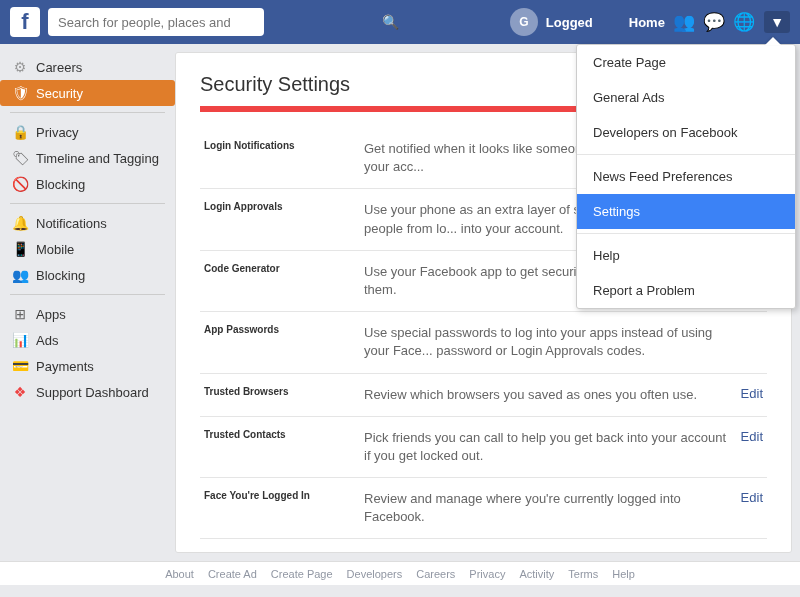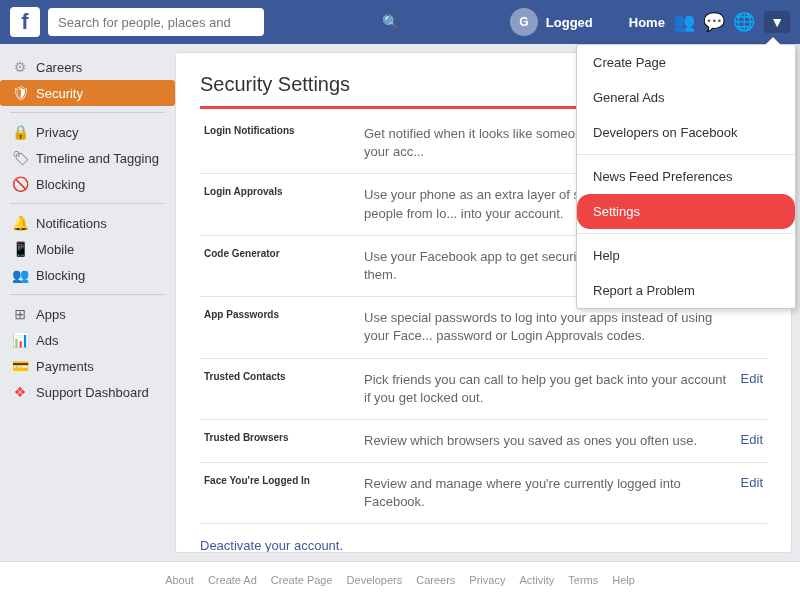--- a/index.html
+++ b/index.html
@@ -152,22 +152,22 @@
       border-radius: 3px;
       border: 1px solid #ddd;
       padding: 20px 24px;
       overflow-y: auto;
       position: relative;
     }
     .page-title {
       font-size: 20px;
       font-weight: normal;
       color: #333;
-      margin-bottom: 4px;
-      border-bottom: 3px solid #ef4444;
+      margin-bottom: 16px;
+      border-bottom: 6px solid #ef4444;
       padding-bottom: 10px;
     }
     .settings-table { width: 100%; border-collapse: collapse; }
     .settings-row { border-bottom: 1px solid #e5e5e5; }
     .settings-row td { padding: 12px 4px; vertical-align: top; }
     .settings-label {
       font-weight: bold;
       color: #333;
       width: 160px;
       font-size: 10px;
@@ -191,21 +191,21 @@
       color: #3b5998;
       font-size: 13px;
       text-decoration: none;
       display: inline-block;
       margin-top: 14px;
       cursor: pointer;
     }
 
     
     #footer {
-      height: 36px;
+      height: 24px;
       background: #fff;
       border-top: 1px solid #ddd;
       display: flex;
       align-items: center;
       justify-content: center;
       gap: 14px;
     }
     .footer-link {
       color: #9197a3;
       font-size: 11px;
@@ -238,23 +238,22 @@
     .dropdown-item {
       padding: 10px 16px;
       cursor: pointer;
       font-size: 13px;
       color: #333;
       display: flex;
       align-items: center;
       justify-content: space-between;
     }
     .dropdown-item.active-item {
-      background: #ef4444;
-      color: #fff;
-      border-radius: 13px;
+      background: #3b82f6;
+      color: #fff;
     }
     .dropdown-divider {
       height: 1px;
       background: #e5e5e5;
       margin: 4px 0;
     }
     .dropdown-badge {
       background: #e44;
       color: #fff;
       font-size: 11px;
@@ -386,27 +385,27 @@
           <td class="settings-label">Code Generator</td>
           <td class="settings-desc">Use your Facebook app to get security codes when you need them.</td>
           <td class="settings-action"></td>
         </tr>
         <tr class="settings-row">
           <td class="settings-label">App Passwords</td>
           <td class="settings-desc">Use special passwords to log into your apps instead of using your Face... password or Login Approvals codes.</td>
           <td class="settings-action"></td>
         </tr>
         <tr class="settings-row">
+          <td class="settings-label">Trusted Browsers</td>
+          <td class="settings-desc">Review which browsers you saved as ones you often use.</td>
+          <td class="settings-action">Edit</td>
+        </tr>
+        <tr class="settings-row">
           <td class="settings-label">Trusted Contacts</td>
           <td class="settings-desc">Pick friends you can call to help you get back into your account if you get locked out.</td>
-          <td class="settings-action">Edit</td>
-        </tr>
-        <tr class="settings-row">
-          <td class="settings-label">Trusted Browsers</td>
-          <td class="settings-desc">Review which browsers you saved as ones you often use.</td>
           <td class="settings-action">Edit</td>
         </tr>
         <tr class="settings-row">
           <td class="settings-label">Face You're Logged In</td>
           <td class="settings-desc">Review and manage where you're currently logged into Facebook.</td>
           <td class="settings-action">Edit</td>
         </tr>
       </tbody>
     </table>
     <a class="deactivate-link">Deactivate your account.</a>

